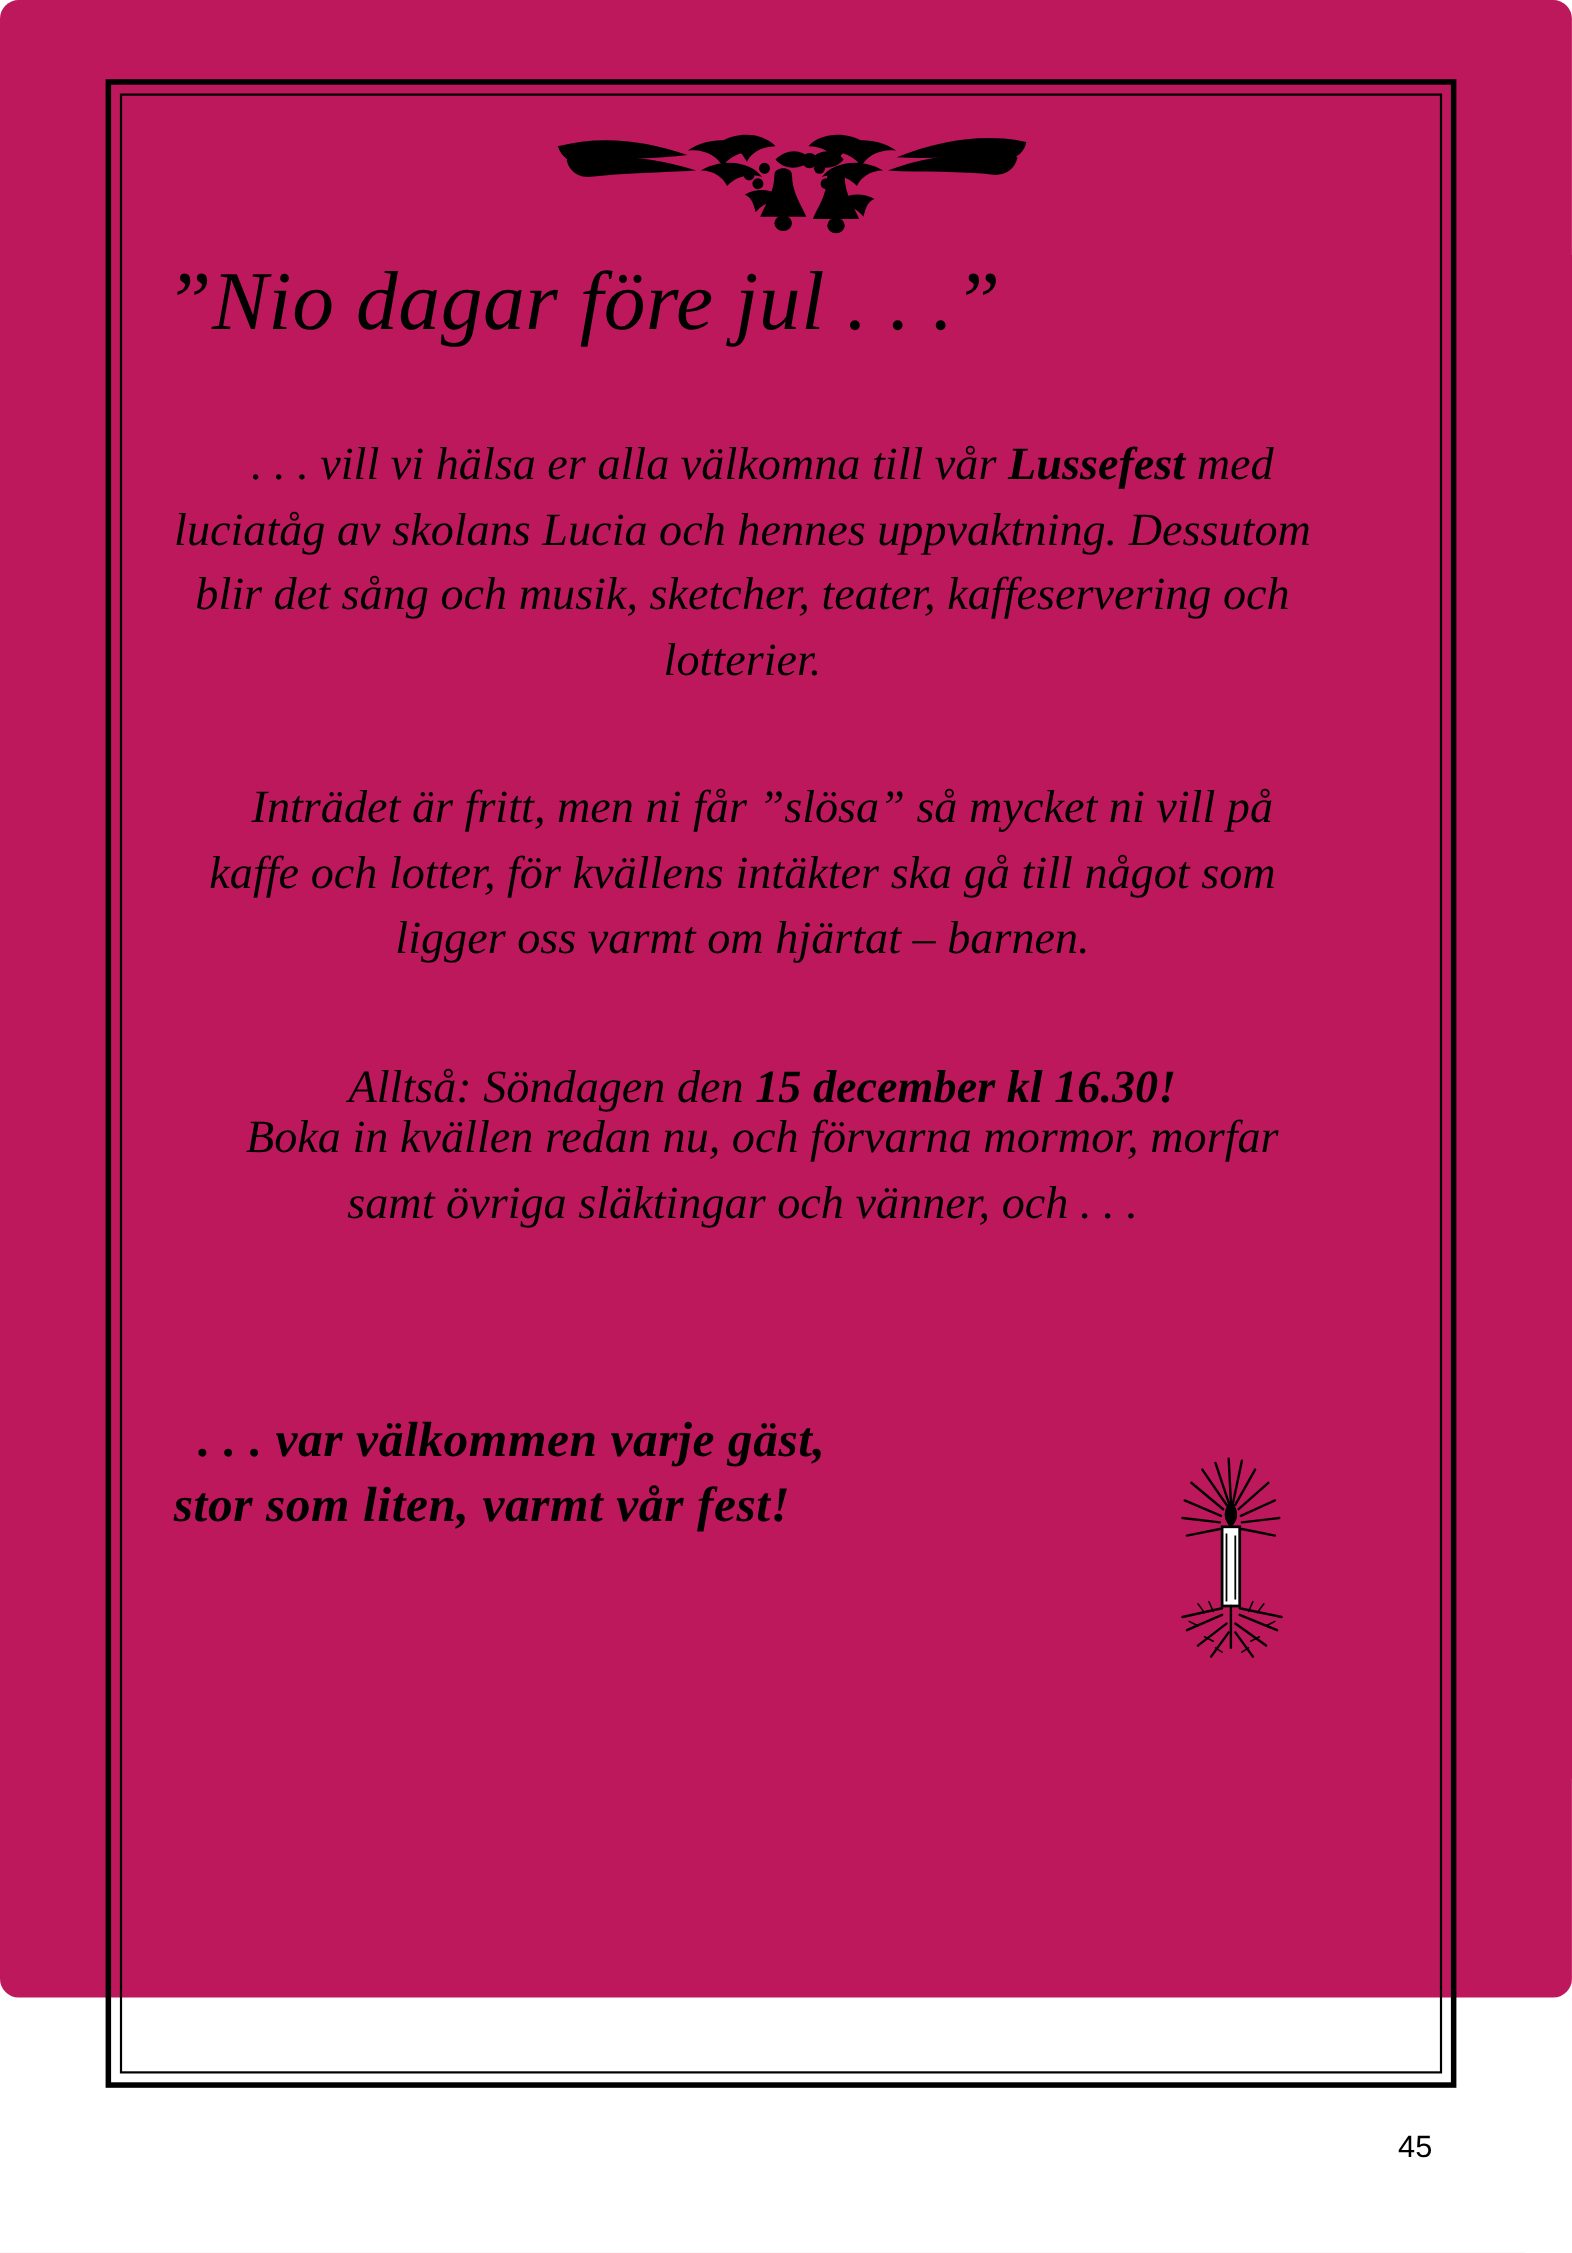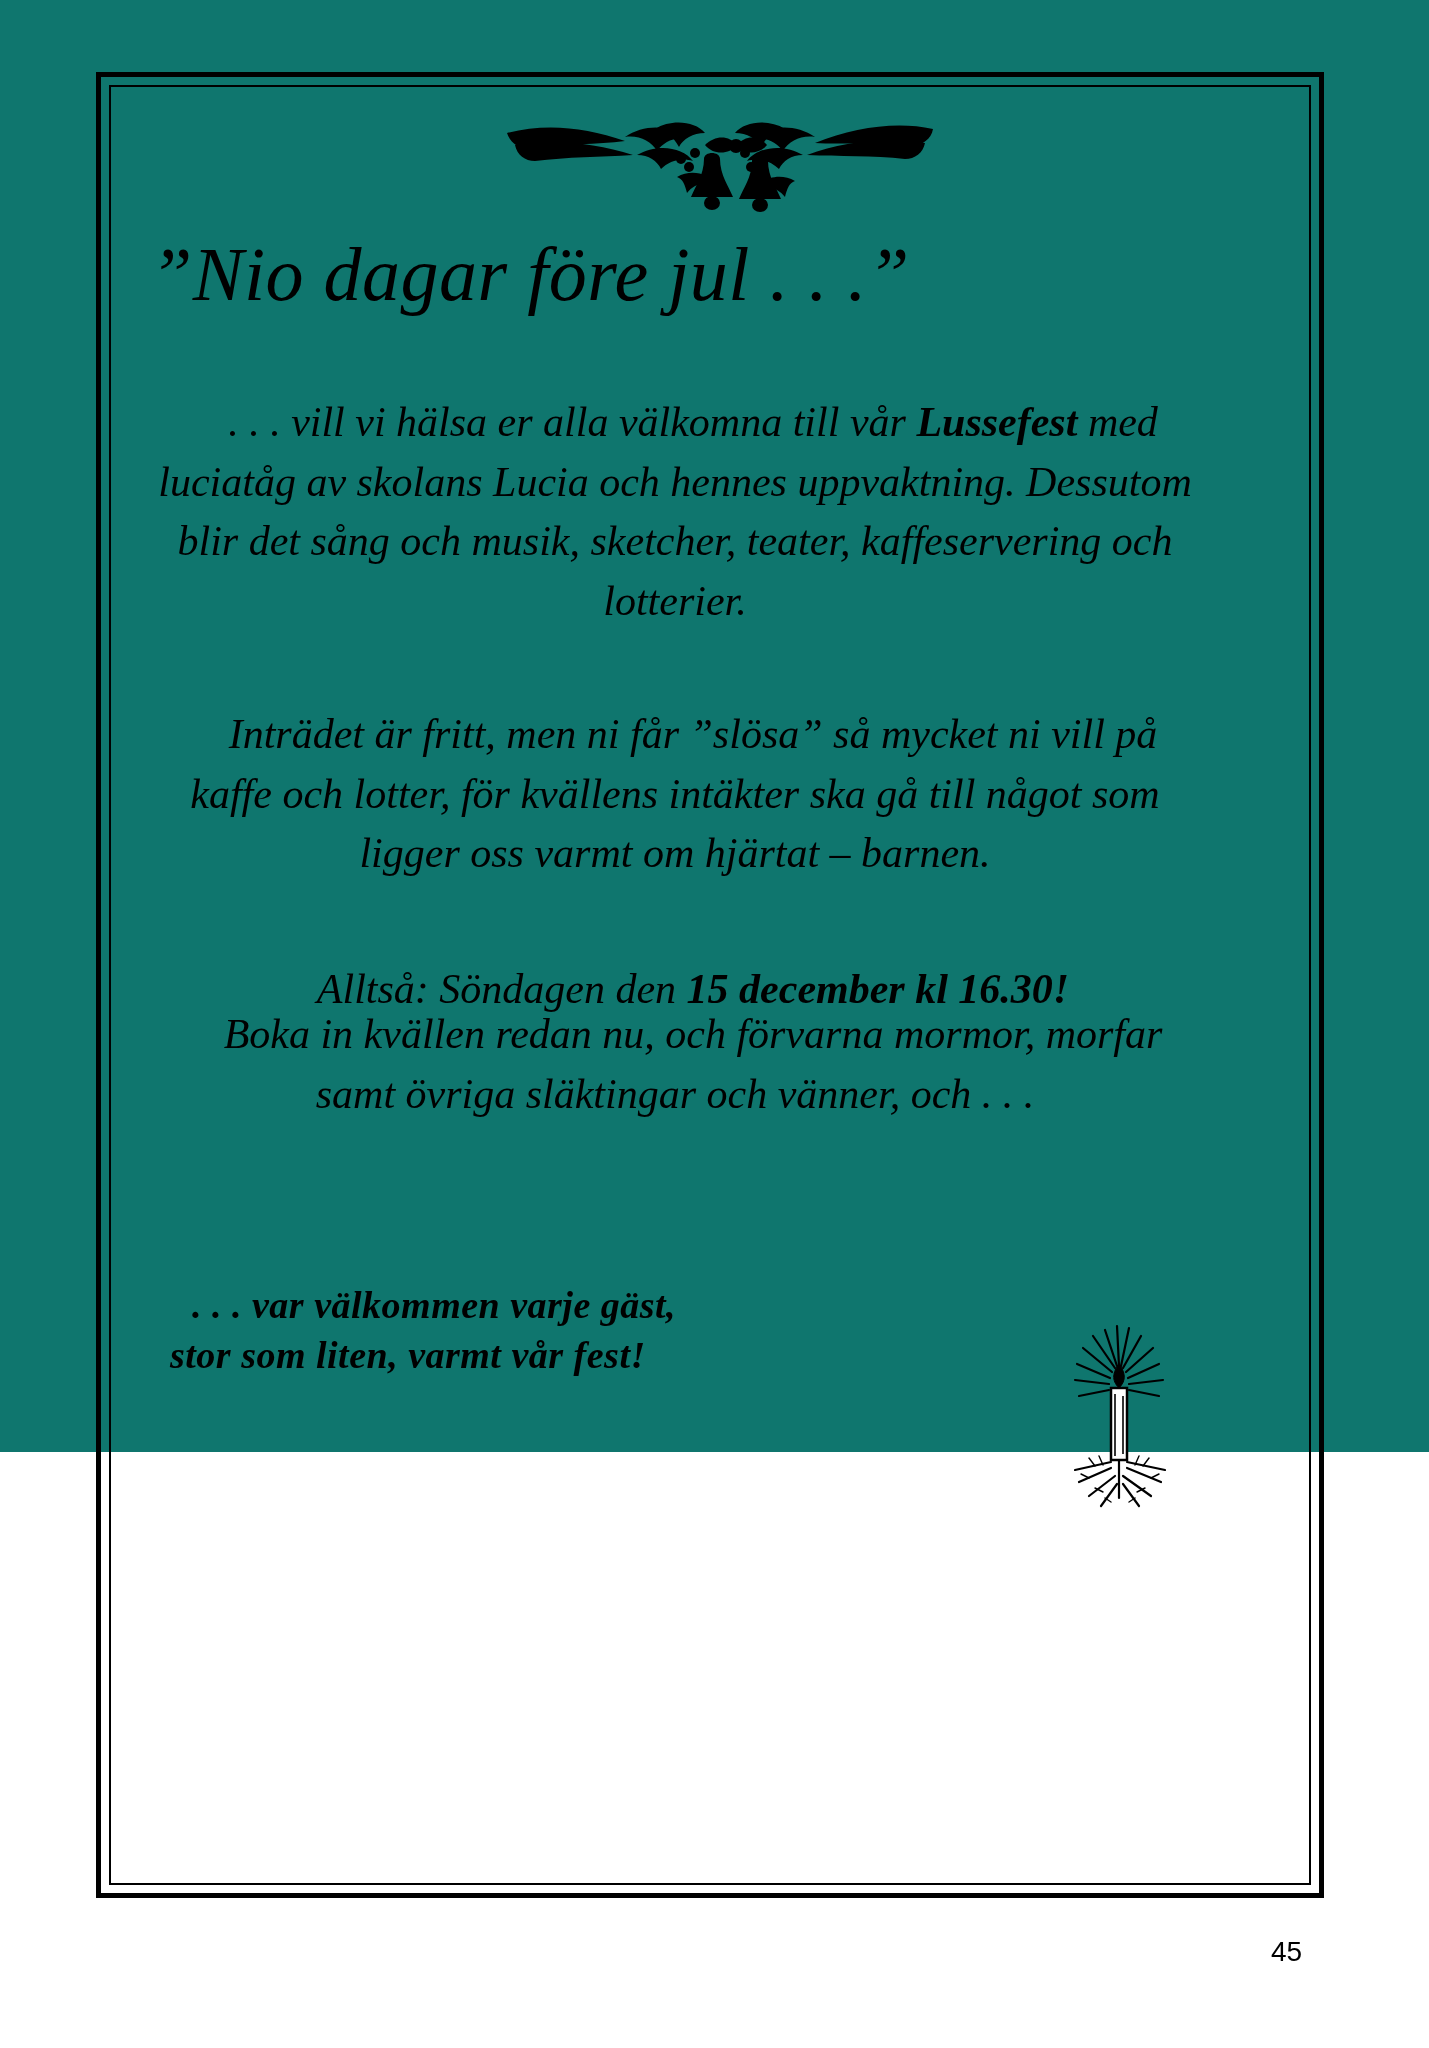--- a/index.html
+++ b/index.html
@@ -13,22 +13,23 @@
     position: relative;
     font-family: "Liberation Serif", serif;
     color: #000000;
     overflow: hidden;
   }
 
   .page {
     position: absolute;
     left: 0; top: 0;
     width: 1429px;
-    height: 1452px;
-    background: #0f766e;
+    height: 1816px;
+    background: #be185d;
+    border-radius: 17px;
   }
 
   
   .frame-outer {
     position: absolute;
     left: 96px;
     top: 72px;
     width: 1228px;
     height: 1826px;
     border: 5px solid #000000;
@@ -89,26 +90,26 @@
 
   .indent { display: inline-block; width: 36px; }
 
   .bold-it {
     font-weight: bold;
     font-style: italic;
   }
 
   .closing {
     position: absolute;
-    left: 12px;
+    left: 0px;
     top: 1175px;
     width: 1050px;
     font-style: italic;
     font-weight: bold;
-    font-size: 38px;
+    font-size: 45px;
     line-height: 1.32;
     letter-spacing: 0.5px;
   }
   .closing .line1 { display: block; padding-left: 30px; }
   .closing .line2 { display: block; padding-left: 8px; }
 
   
   .ornament-candle {
     position: absolute;
     left: 895px;

